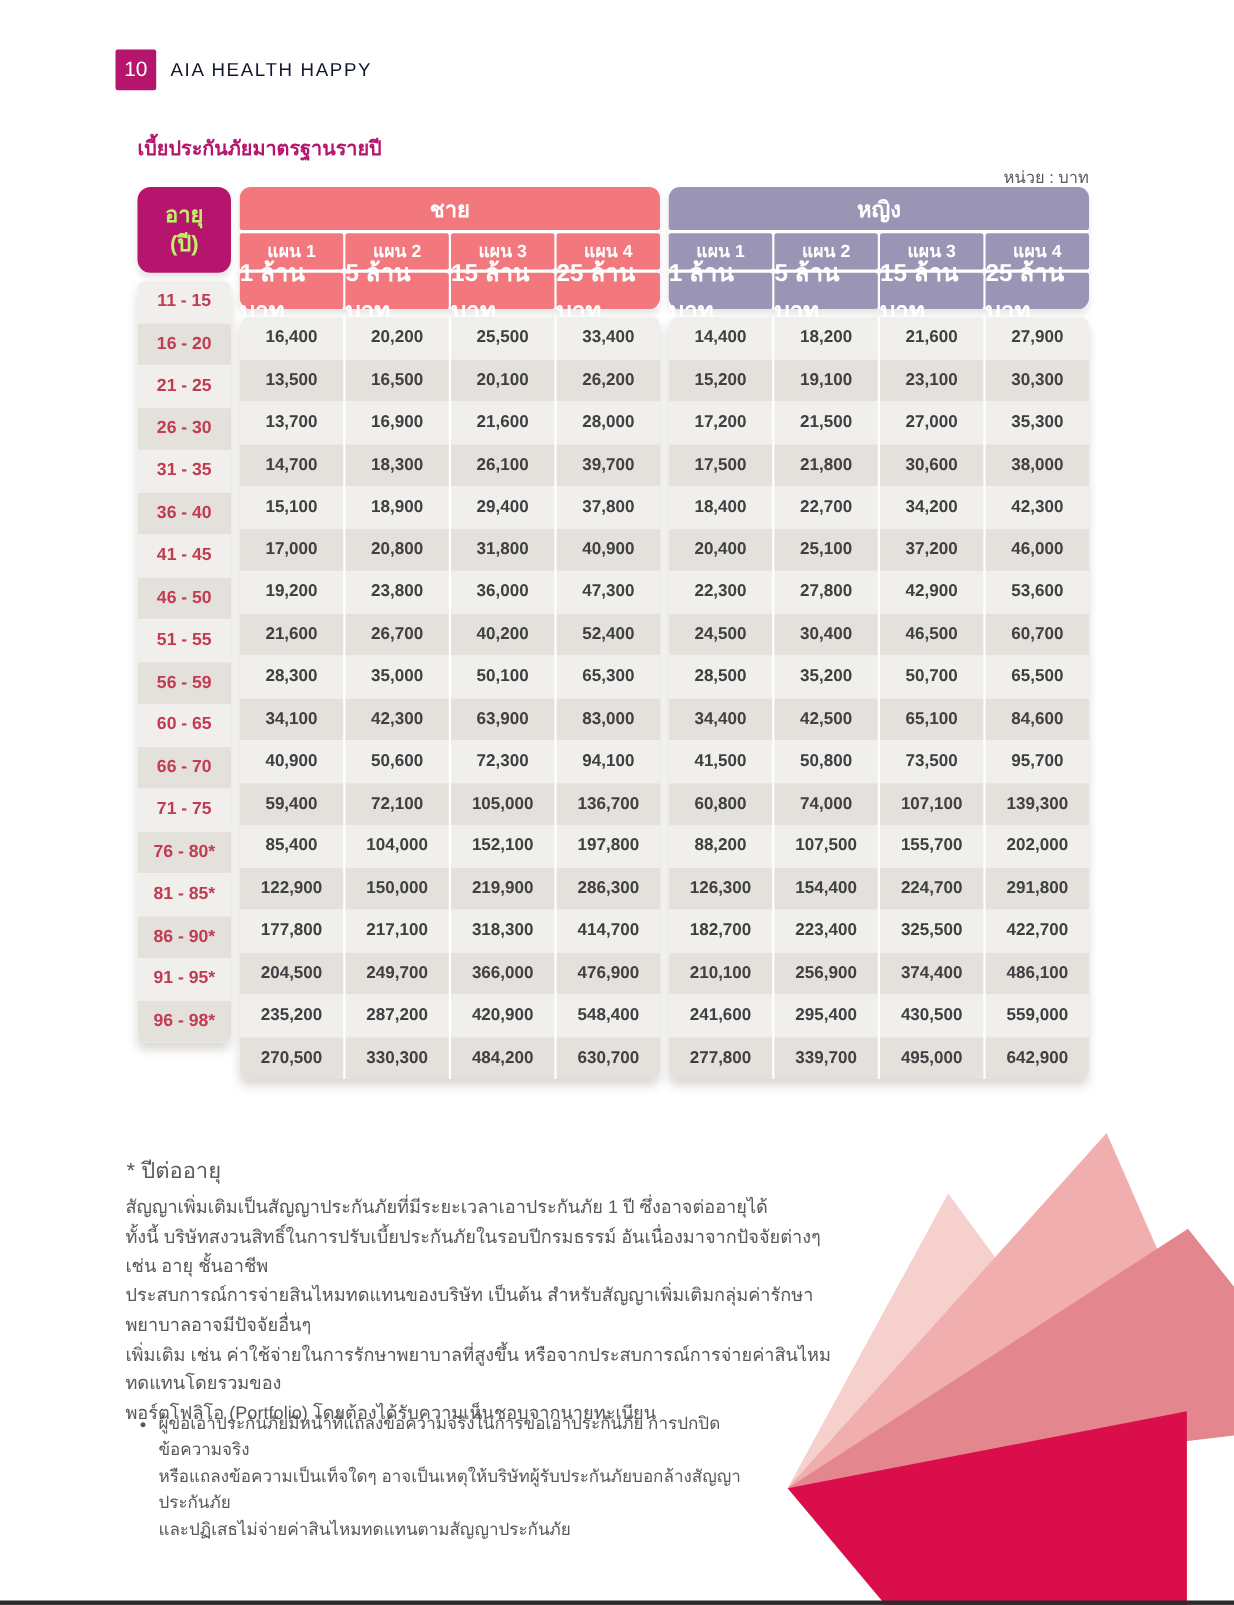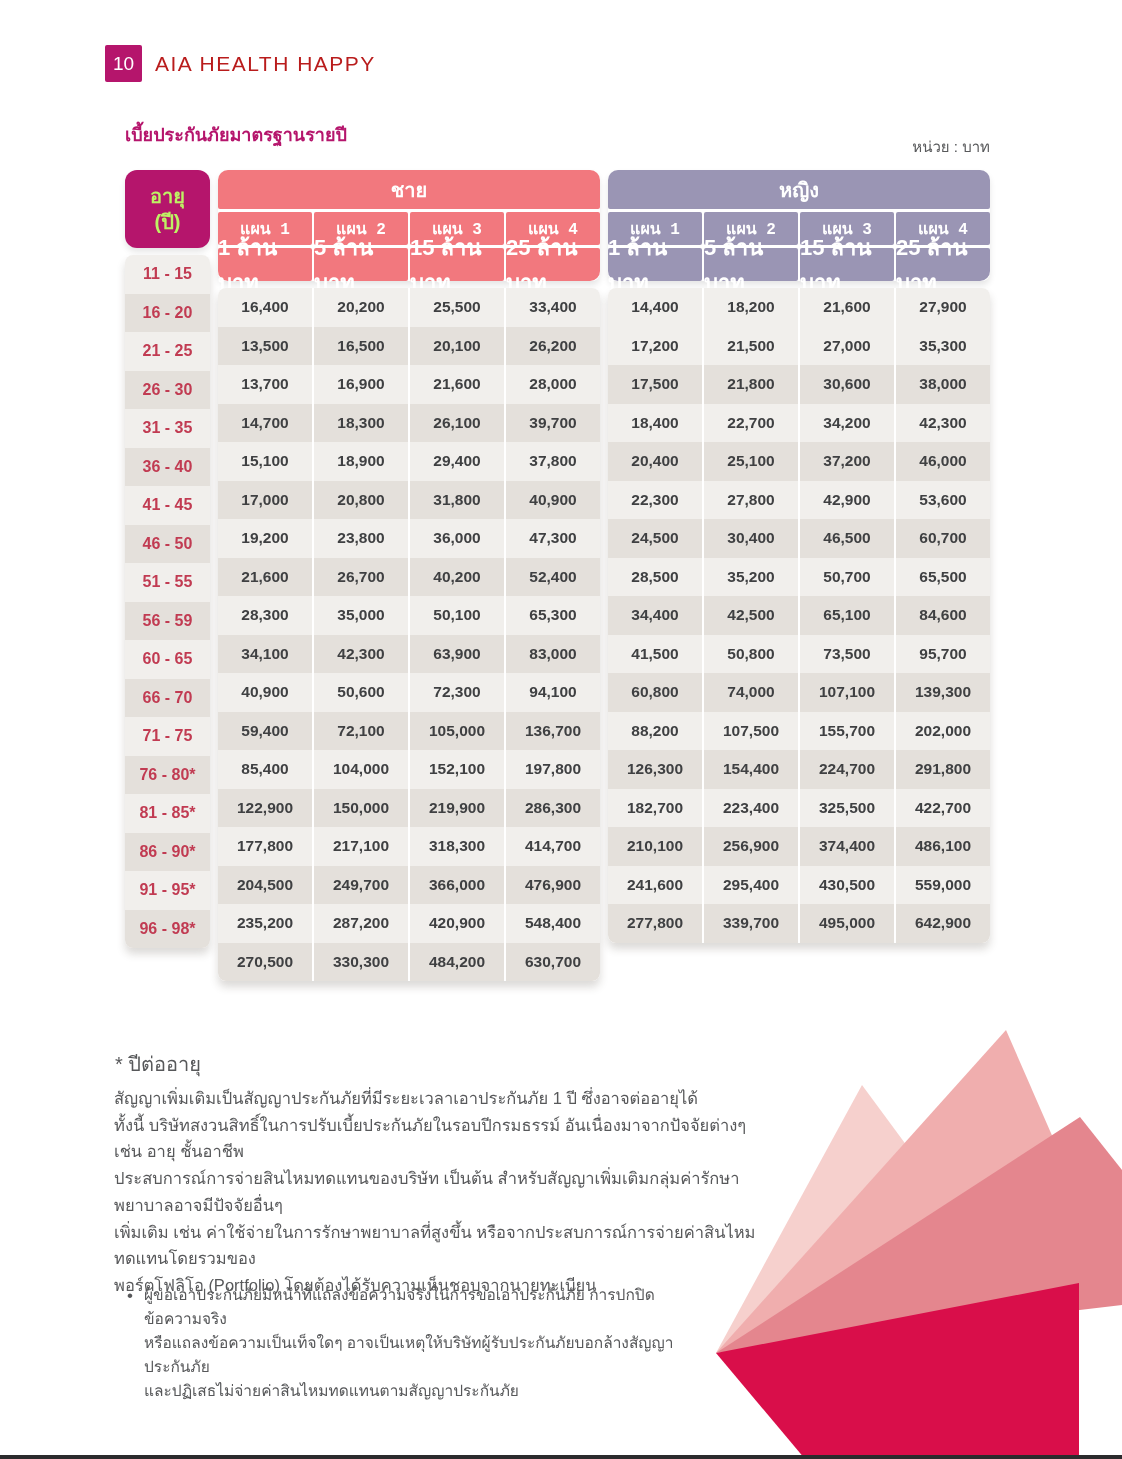--- a/index.html
+++ b/index.html
@@ -21,44 +21,44 @@
   body{
     width:1122px;height:1459px;position:relative;overflow:hidden;
     font-family:"Liberation Sans","DejaVu Sans",sans-serif;
   }
   
   .top-header{position:absolute;left:105px;top:45px;display:flex;align-items:center;gap:13px;}
   .page-badge{
     width:37px;height:37px;background:var(--magenta);color:#fff;border-radius:2px;
     display:flex;align-items:center;justify-content:center;font-size:19px;
   }
-  .brand{color:#b91c1c;font-size:21px;letter-spacing:1.5px;}
+  .brand{color:#0f172a;font-size:17px;letter-spacing:1.5px;}
 
   
   .page-title{position:absolute;left:125px;top:120px;color:var(--magenta);font-size:18px;font-weight:bold;}
-  .unit-label{position:absolute;right:132px;top:135px;color:#58595b;font-size:15px;}
+  .unit-label{position:absolute;right:132px;top:149px;color:#58595b;font-size:15px;}
 
   
   .premium-table{position:absolute;left:125px;top:170px;width:865px;display:flex;}
   .age-col{width:85px;flex:0 0 85px;}
   .gender-block{width:382px;flex:0 0 382px;margin-left:8px;}
 
   .age-head{
     height:78px;background:var(--magenta);border-radius:12px;color:#bef264;
     display:flex;align-items:center;justify-content:center;text-align:center;
     font-size:20px;font-weight:bold;line-height:1.3;white-space:pre-line;
     box-shadow:0 4px 6px rgba(0,0,0,.10);
   }
   .g-head{box-shadow:0 4px 6px rgba(0,0,0,.10);border-radius:10px 10px 8px 8px;}
   .g-title{
     height:39px;border-radius:10px 10px 2px 2px;color:#fff;font-size:20px;font-weight:bold;
     display:flex;align-items:center;justify-content:center;margin-bottom:3px;
   }
   .g-plans,.g-amounts{display:grid;grid-template-columns:repeat(4,1fr);gap:2px;}
-  .g-plans{margin-bottom:3px;font-family:Liberation Mono, monospace;}
+  .g-plans{margin-bottom:3px;}
   .hcell{
     height:33px;color:#fff;font-weight:bold;display:flex;align-items:center;justify-content:center;
     border-radius:2px;
   }
   .g-plans .hcell{font-size:16px;}
   .g-amounts .hcell{font-size:22px;}
   .g-amounts .hcell:first-child{border-bottom-left-radius:10px;}
   .g-amounts .hcell:last-child{border-bottom-right-radius:10px;}
   .male .g-title,.male .hcell{background:var(--male_header);}
   .female .g-title,.female .hcell{background:var(--female_header);}
@@ -272,20 +272,26 @@
           <div class="hcell">25 ล้านบาท</div>
         </div>
     </div>
     <div class="g-rows">
         <div class="vrow light">
           <div class="vcell">14,400</div>
           <div class="vcell">18,200</div>
           <div class="vcell">21,600</div>
           <div class="vcell">27,900</div>
         </div>
+        <div class="vrow dark">
+          <div class="vcell">15,200</div>
+          <div class="vcell">19,100</div>
+          <div class="vcell">23,100</div>
+          <div class="vcell">30,300</div>
+        </div>
         <div class="vrow light">
           <div class="vcell">17,200</div>
           <div class="vcell">21,500</div>
           <div class="vcell">27,000</div>
           <div class="vcell">35,300</div>
         </div>
         <div class="vrow dark">
           <div class="vcell">17,500</div>
           <div class="vcell">21,800</div>
           <div class="vcell">30,600</div>

